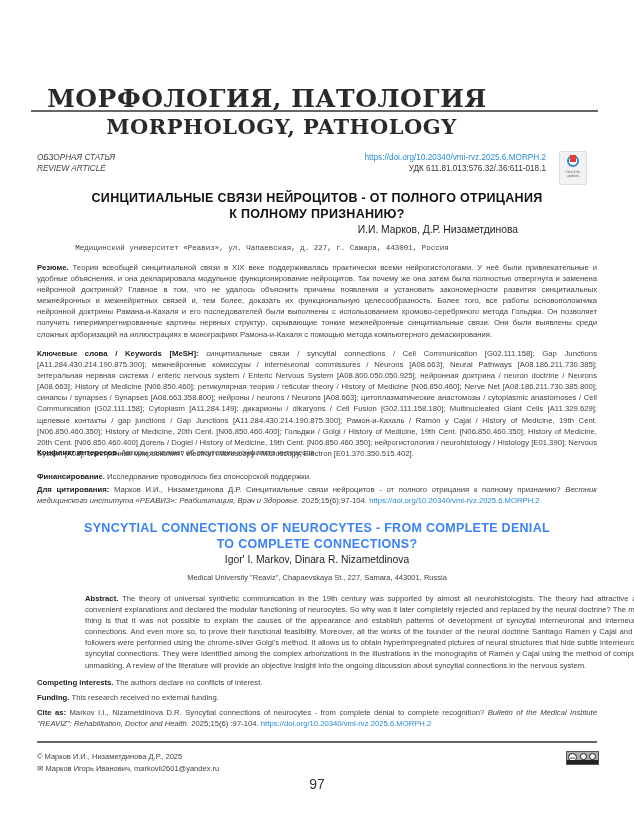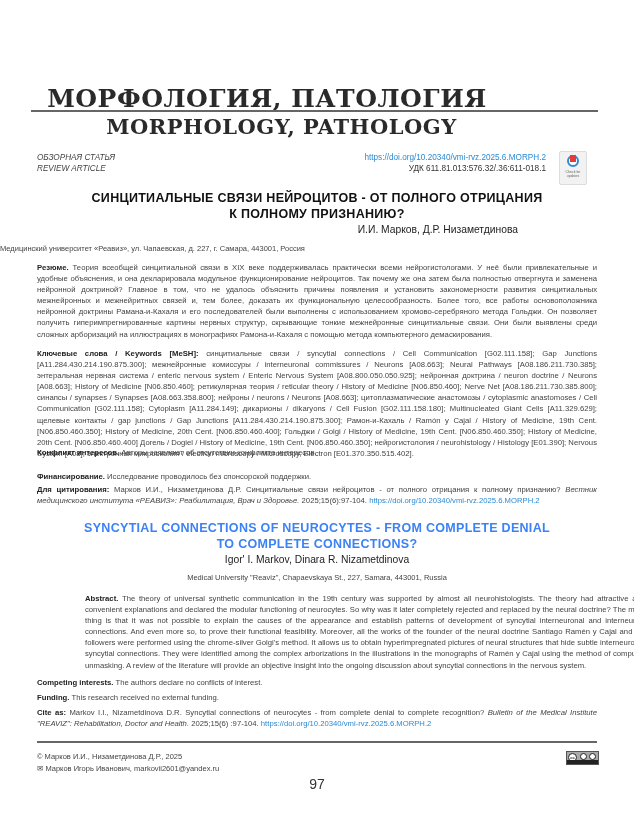--- a/index.html
+++ b/index.html
@@ -10,21 +10,21 @@
   .section-en { left:0; width:563px; top:114px; text-align:center; font-family:"DejaVu Serif", serif; font-weight:bold; font-size:21px; letter-spacing:0.5px; color:#2a2a2a; }
   .meta-left { left:37px; top:152px; font-size:8.2px; font-style:italic; color:#444; line-height:11px; }
   .meta-right { right:88px; top:152px; font-size:8.2px; color:#333; text-align:right; line-height:11px; }
   .meta-right a { color:#2a8ad4; text-decoration:none; }
   .badge { left:559px; top:151px; width:26px; height:32px; background:#f2f2f2; border:1px solid #ddd; border-radius:2px; }
   .badge .circ { position:absolute; left:7px; top:3px; width:12px; height:12px; border-radius:50%; border:2px solid #2e8ad3; box-sizing:border-box; background:#fff; }
   .badge .tag { position:absolute; left:10px; top:3px; width:6px; height:7px; background:#e63b3b; }
   .badge .txt { position:absolute; left:0; top:18px; width:26px; font-size:3.5px; color:#666; text-align:center; line-height:4px; }
   .title-ru { left:0; width:634px; top:190px; text-align:center; font-weight:bold; font-size:12.5px; line-height:16px; color:#111; letter-spacing:0.3px; }
   .authors-ru { left:0; width:518px; top:224px; text-align:right; font-weight:normal; font-size:10.3px; color:#222; }
-  .affil-ru { left:0; width:524px; top:244px; text-align:left; font-size:7.5px; color:#444; }
+  .affil-ru { left:0; width:524px; top:244px; text-align:center; font-size:7.5px; color:#444;font-family:Liberation Mono, monospace; }
   .para { left:37px; width:560px; font-size:7.7px; line-height:11.1px; color:#444; text-align:justify; }
   .para b { color:#222; }
   .para i { font-style:italic; }
   .para a { color:#2a8ad4; text-decoration:none; }
   .title-en { left:0; width:634px; top:520px; text-align:center; font-weight:bold; font-size:12.5px; line-height:16px; color:#3b82f6; letter-spacing:0.3px; }
   .authors-en { left:0; width:634px; top:554px; text-align:center; font-size:10.3px; color:#222; }
   .affil-en { left:0; width:634px; top:573px; text-align:center; font-size:7.5px; color:#444; }
   .foot-rule { left:37px; width:560px; top:741px; height:2px; background:#666; }
   .foot-left { left:37px; top:751px; font-size:7.5px; line-height:12px; color:#444; }
   .cc { left:566px; top:751px; width:31px; height:12px; background:#aaa; border:1px solid #555; }

